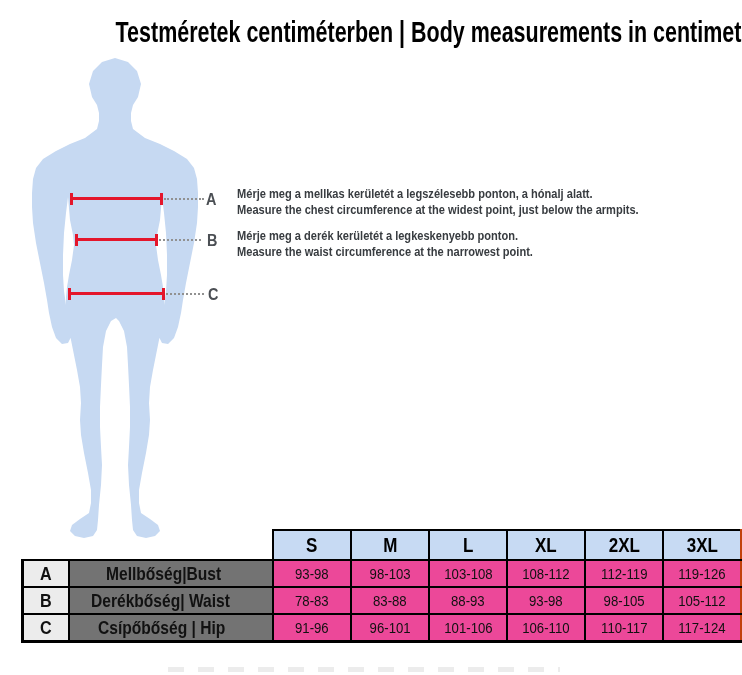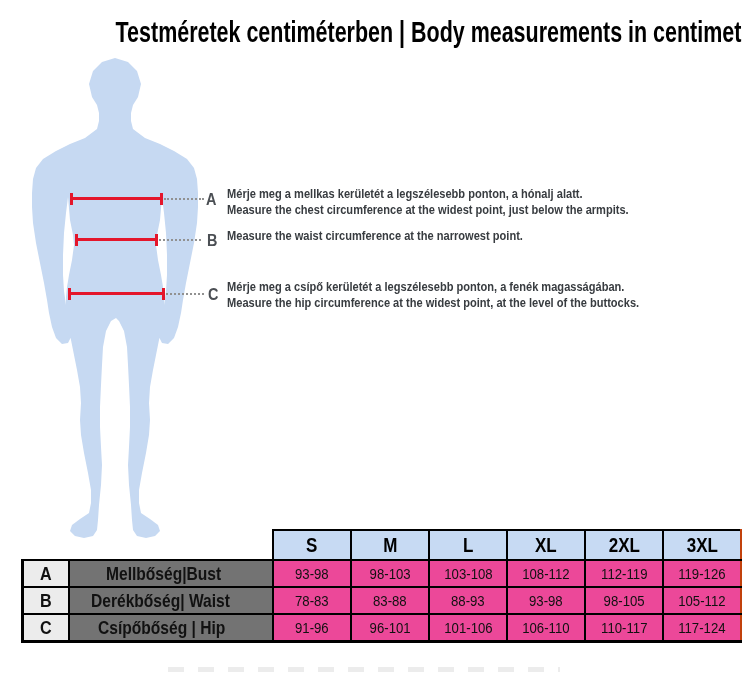--- a/index.html
+++ b/index.html
@@ -28,21 +28,21 @@
   .leader-a{left:164px;top:198px;width:40px;}
   .leader-b{left:159px;top:239px;width:42px;}
   .leader-c{left:166px;top:293px;width:38px;}
 
   .pt-label{position:absolute;font-size:16px;font-weight:bold;color:#4b4f54;
             transform:scaleX(0.9);transform-origin:0 50%;}
   .lbl-a{left:206px;top:191px;}
   .lbl-b{left:207px;top:232px;}
   .lbl-c{left:208px;top:286px;}
 
-  .ann{position:absolute;left:227px;color:#383c40;font-weight:bold;font-size:13.5px;line-height:15.5px;}
+  .ann{position:absolute;left:237px;color:#383c40;font-weight:bold;font-size:13.5px;line-height:15.5px;}
   .ann-a{top:186px;}
   .ann-b{top:228px;}
   .ann-c{top:279px;}
   .ann .ln{display:block;}
 
   
   table.size-table{position:absolute;left:21px;top:529px;border-collapse:collapse;table-layout:fixed;}
   table.size-table td{padding:0;text-align:center;vertical-align:middle;}
   td.ghost{border:none;background:transparent;}
   td.hdr{border:2.5px solid #000;background:#c7daf3;width:76px;height:28px;
@@ -101,25 +101,22 @@
 
   <span class="pt-label lbl-a">A</span>
   <span class="pt-label lbl-b">B</span>
   <span class="pt-label lbl-c">C</span>
 
   <div class="ann ann-a">
     <span class="ln"><span class="cond">Mérje meg a mellkas kerületét a legszélesebb ponton, a hónalj alatt.</span></span>
     <span class="ln"><span class="cond">Measure the chest circumference at the widest point, just below the armpits.</span></span>
   </div>
   <div class="ann ann-b">
+    <span class="ln"><span class="cond">Mérje meg a derék kerületét a legkeskenyebb ponton.</span></span>
     <span class="ln"><span class="cond">Measure the waist circumference at the narrowest point.</span></span>
-  </div>
-  <div class="ann ann-c">
-    <span class="ln"><span class="cond">Mérje meg a csípő kerületét a legszélesebb ponton, a fenék magasságában.</span></span>
-    <span class="ln"><span class="cond">Measure the hip circumference at the widest point, at the level of the buttocks.</span></span>
   </div>
 
   <table class="size-table">
     <tbody>
         <tr>
       <td class="ghost"></td>
       <td class="ghost"></td>
       <td class="hdr"><span class="cond-c">S</span></td>
       <td class="hdr"><span class="cond-c">M</span></td>
       <td class="hdr"><span class="cond-c">L</span></td>

